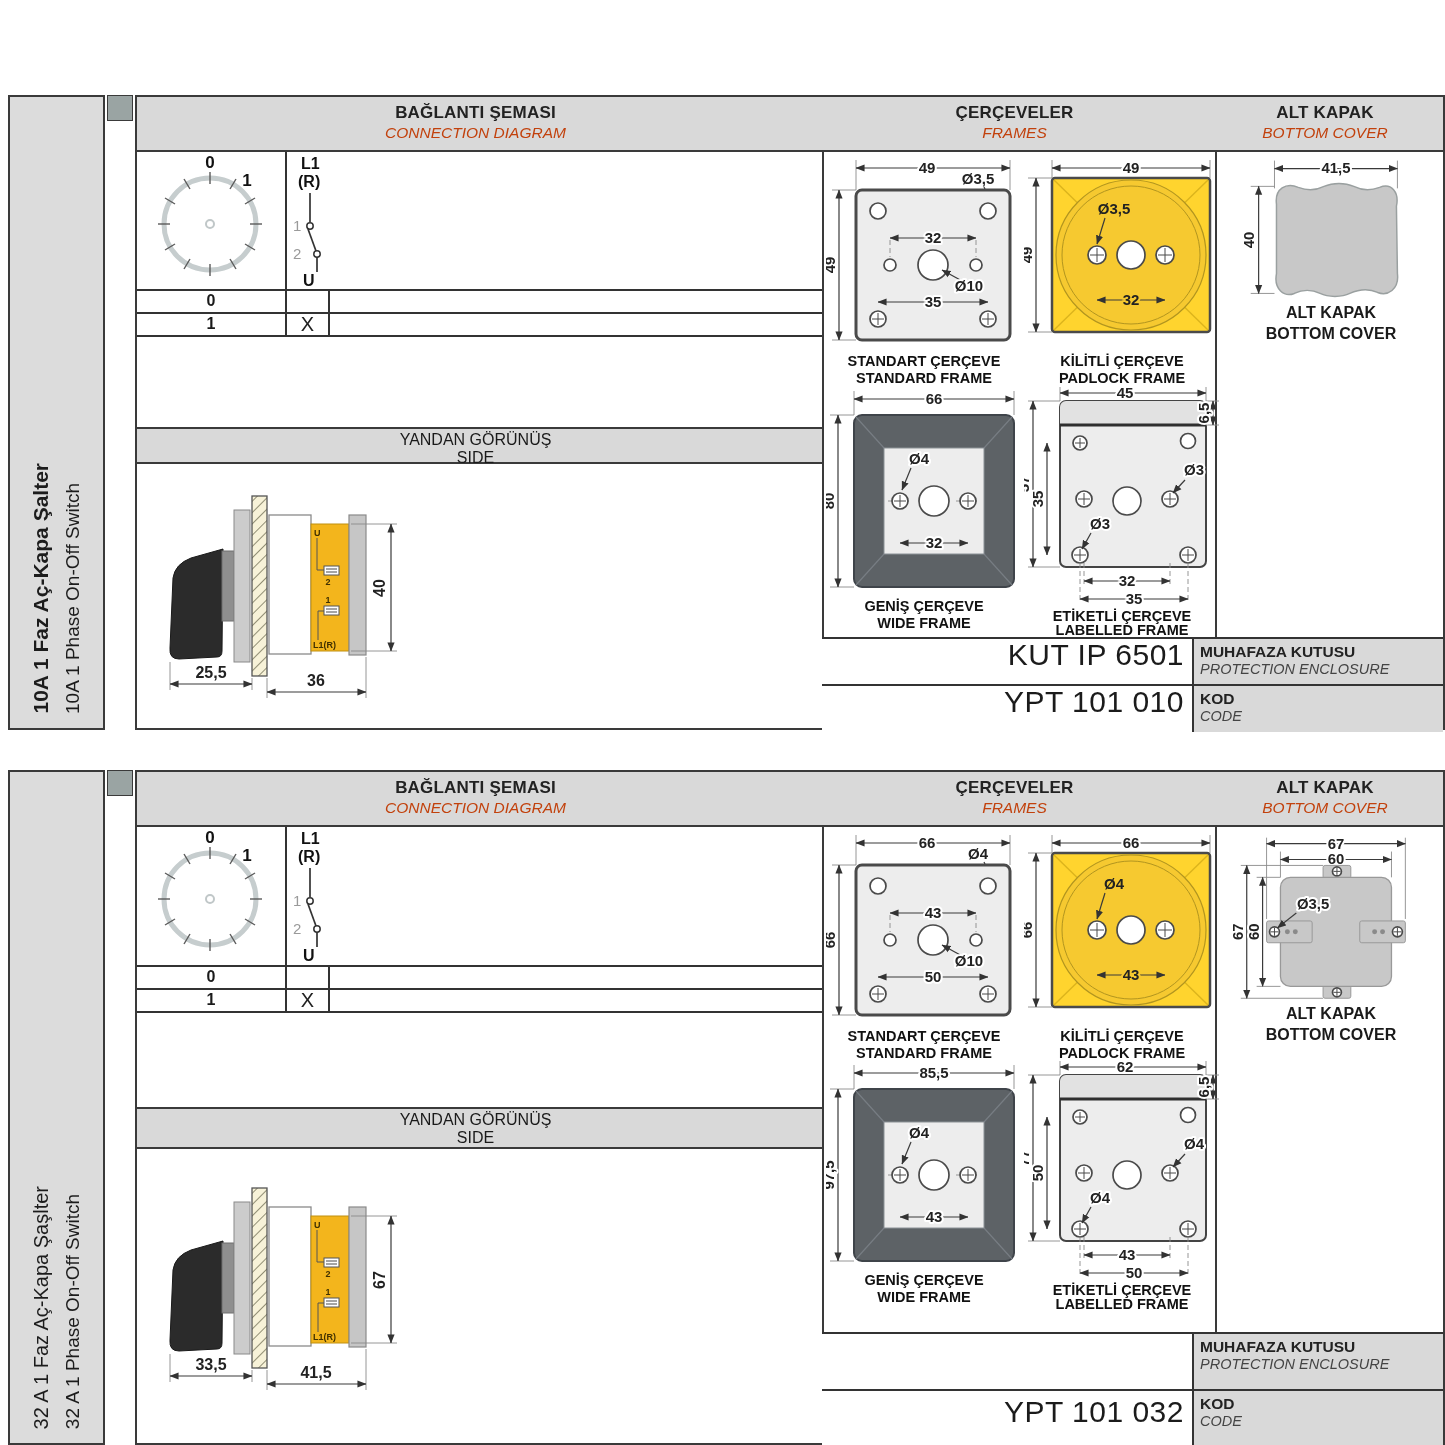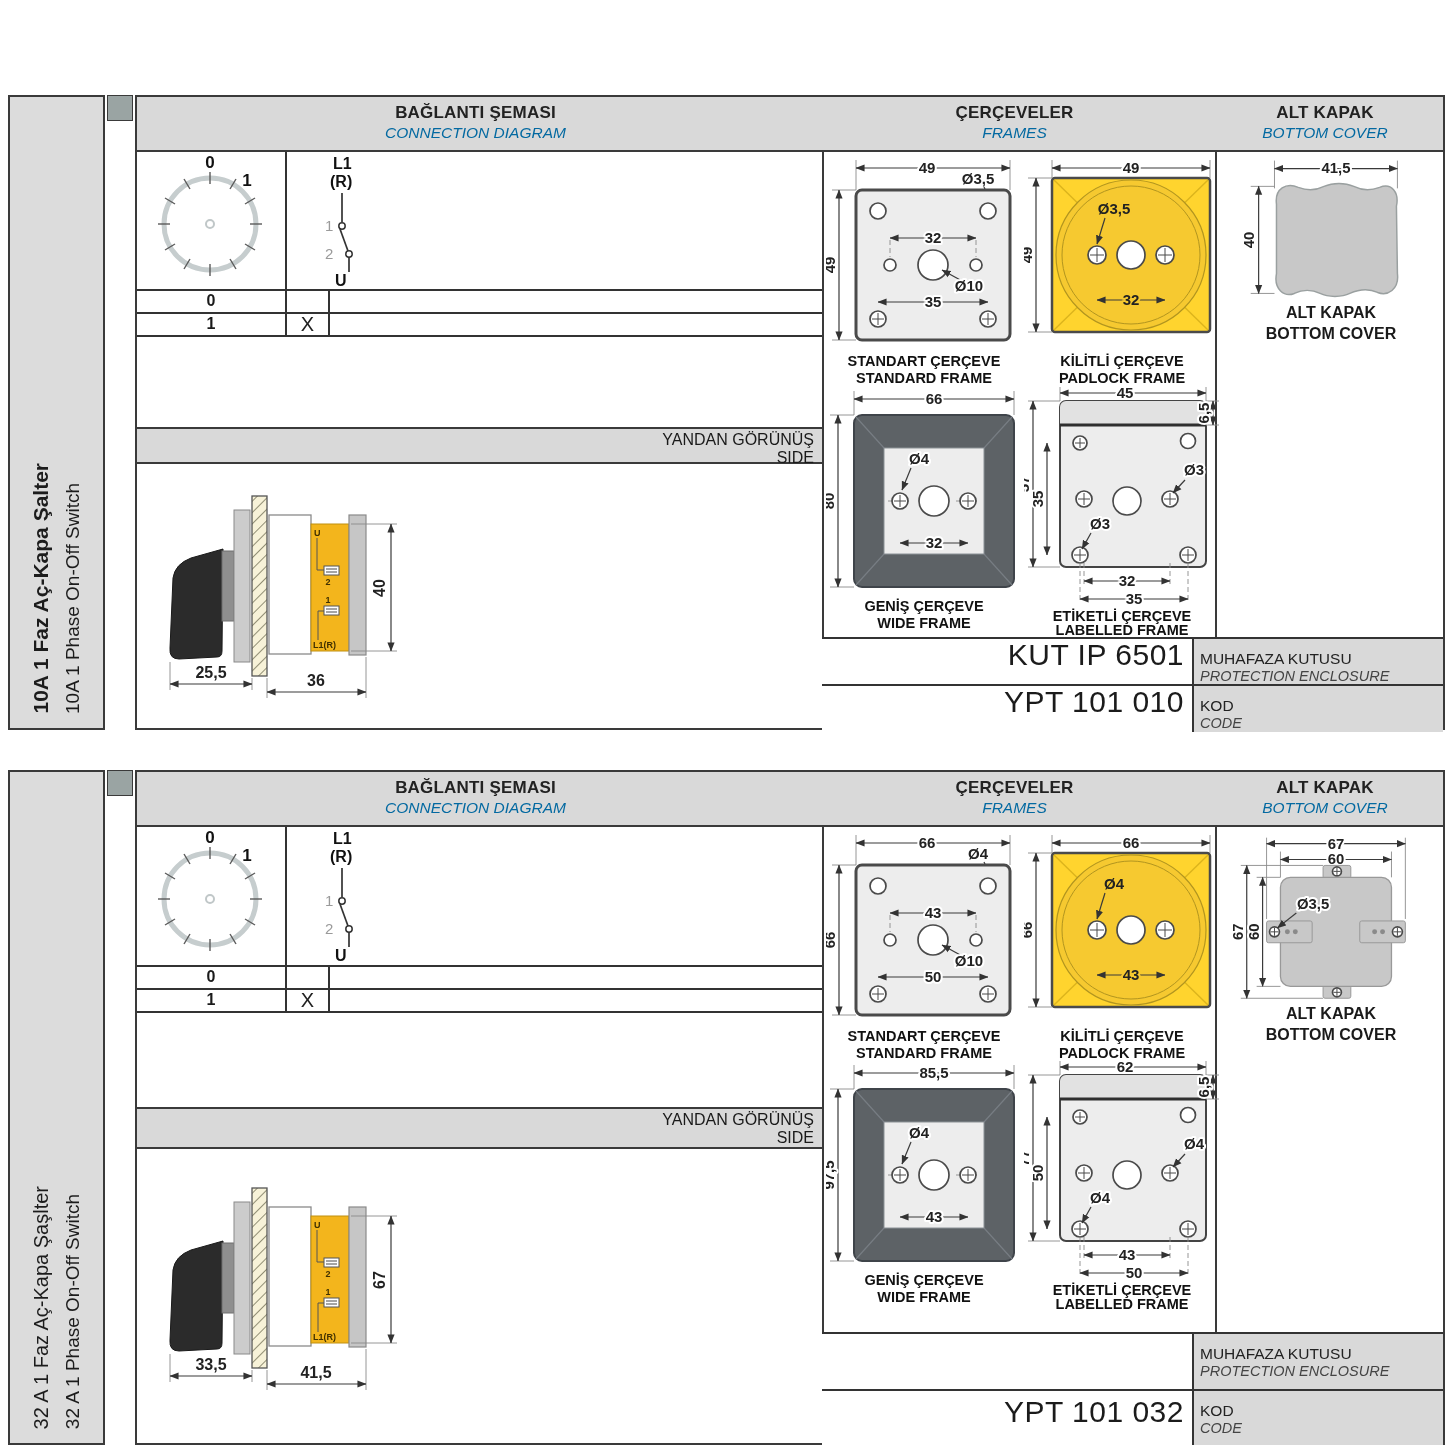--- a/index.html
+++ b/index.html
@@ -12,33 +12,33 @@
   .sb-title{font-size:21px;}
   .s1 .sb-title{font-weight:bold;}
   .s2 .sb-title{font-weight:normal;font-size:20px;}
   .sb-sub{font-size:19px;}
   .gutter{position:absolute;left:97px;top:0;width:30px;height:100%;background:#fff;}
   .gutter-sq{position:absolute;left:2px;top:0;width:26px;height:26px;background:#9aa4a3;border:1px solid #3a3a3a;box-sizing:border-box;}
   .main{position:absolute;left:127px;top:0;right:0;bottom:0;border:2px solid #3a3a3a;box-sizing:border-box;background:#fff;}
   .vline{position:absolute;top:0;width:0;border-left:2px solid #3a3a3a;}
   .hdr{position:absolute;top:0;height:55px;background:#d9d9d9;border-bottom:2px solid #3a3a3a;box-sizing:border-box;text-align:center;padding:6px 8px 0 0;}
   .hdr .htr{font-weight:bold;font-size:17px;color:#222;letter-spacing:.2px;}
-  .hdr .hen{font-style:italic;font-size:15.5px;color:#0369a1;margin-top:1px;}
-  .hdr2{position:absolute;background:#d9d9d9;border-top:2px solid #3a3a3a;border-bottom:2px solid #3a3a3a;box-sizing:border-box;text-align:right;padding:2px 8px 0 0;}
+  .hdr .hen{font-style:italic;font-size:15.5px;color:#c2410c;margin-top:1px;}
+  .hdr2{position:absolute;background:#d9d9d9;border-top:2px solid #3a3a3a;border-bottom:2px solid #3a3a3a;box-sizing:border-box;text-align:center;padding:2px 8px 0 0;}
   .diagram-box{position:absolute;left:0;top:55px;width:685px;border-bottom:2px solid #333;box-sizing:border-box;background:#fff;}
   .dial-cell{position:absolute;left:0;top:0;width:150px;height:100%;border-right:2px solid #333;box-sizing:border-box;}
-  .switch-cell{position:absolute;left:150px;top:0;padding-left:32px;}
+  .switch-cell{position:absolute;left:150px;top:0;}
   .prow{position:absolute;left:0;width:685px;height:23px;border-bottom:2px solid #333;box-sizing:border-box;}
   .pcell{position:absolute;left:0;top:0;width:150px;height:100%;border-right:2px solid #333;box-sizing:border-box;text-align:center;font-weight:bold;font-size:16px;line-height:20px;}
   .mcell{position:absolute;left:150px;top:0;width:43px;height:100%;border-right:2px solid #333;box-sizing:border-box;text-align:center;font-size:20px;line-height:20px;color:#222;}
   .fsvg{position:absolute;}
   .codes-row{position:absolute;left:685px;width:621px;border-top:2px solid #333;box-sizing:border-box;background:#fff;}
   .code-val{position:absolute;left:0;top:0;bottom:14px;width:370px;font-size:30px;color:#1b1b1b;display:flex;align-items:center;justify-content:flex-end;padding-right:8px;box-sizing:border-box;letter-spacing:.5px;}
   .code-lbl{position:absolute;left:370px;right:0;top:0;bottom:0;background:#d9d9d9;border-left:2px solid #333;box-sizing:border-box;padding:4px 6px;}
-  .code-lbl .htr{font-weight:normal;font-size:15.5px;color:#222;margin-top:7px;}
+  .code-lbl .htr{font-weight:bold;font-size:15.5px;color:#222;}
   .code-lbl .hen{font-style:italic;font-size:14.5px;color:#444;}
   .cover-label{position:absolute;text-align:center;font-weight:bold;font-size:16px;color:#1a1a1a;line-height:1.3;}
   svg text{font-family:"Liberation Sans",sans-serif;}
   .dim{stroke:#3a3a3a;stroke-width:1.2;fill:none;}
   .ext{stroke:#8a8a8a;stroke-width:.9;fill:none;}
   .exd{stroke:#8a8a8a;stroke-width:.9;stroke-dasharray:5 3;fill:none;}
   .hole{fill:#fff;stroke:#4a4a4a;stroke-width:1.7;}
   .cr{stroke:#4a4a4a;stroke-width:1;}
   .dt{font-size:15px;font-weight:bold;fill:#222;text-anchor:middle;paint-order:stroke;stroke:#fff;stroke-width:4px;stroke-linejoin:round;}
   .dy{stroke:#f6c930;}

